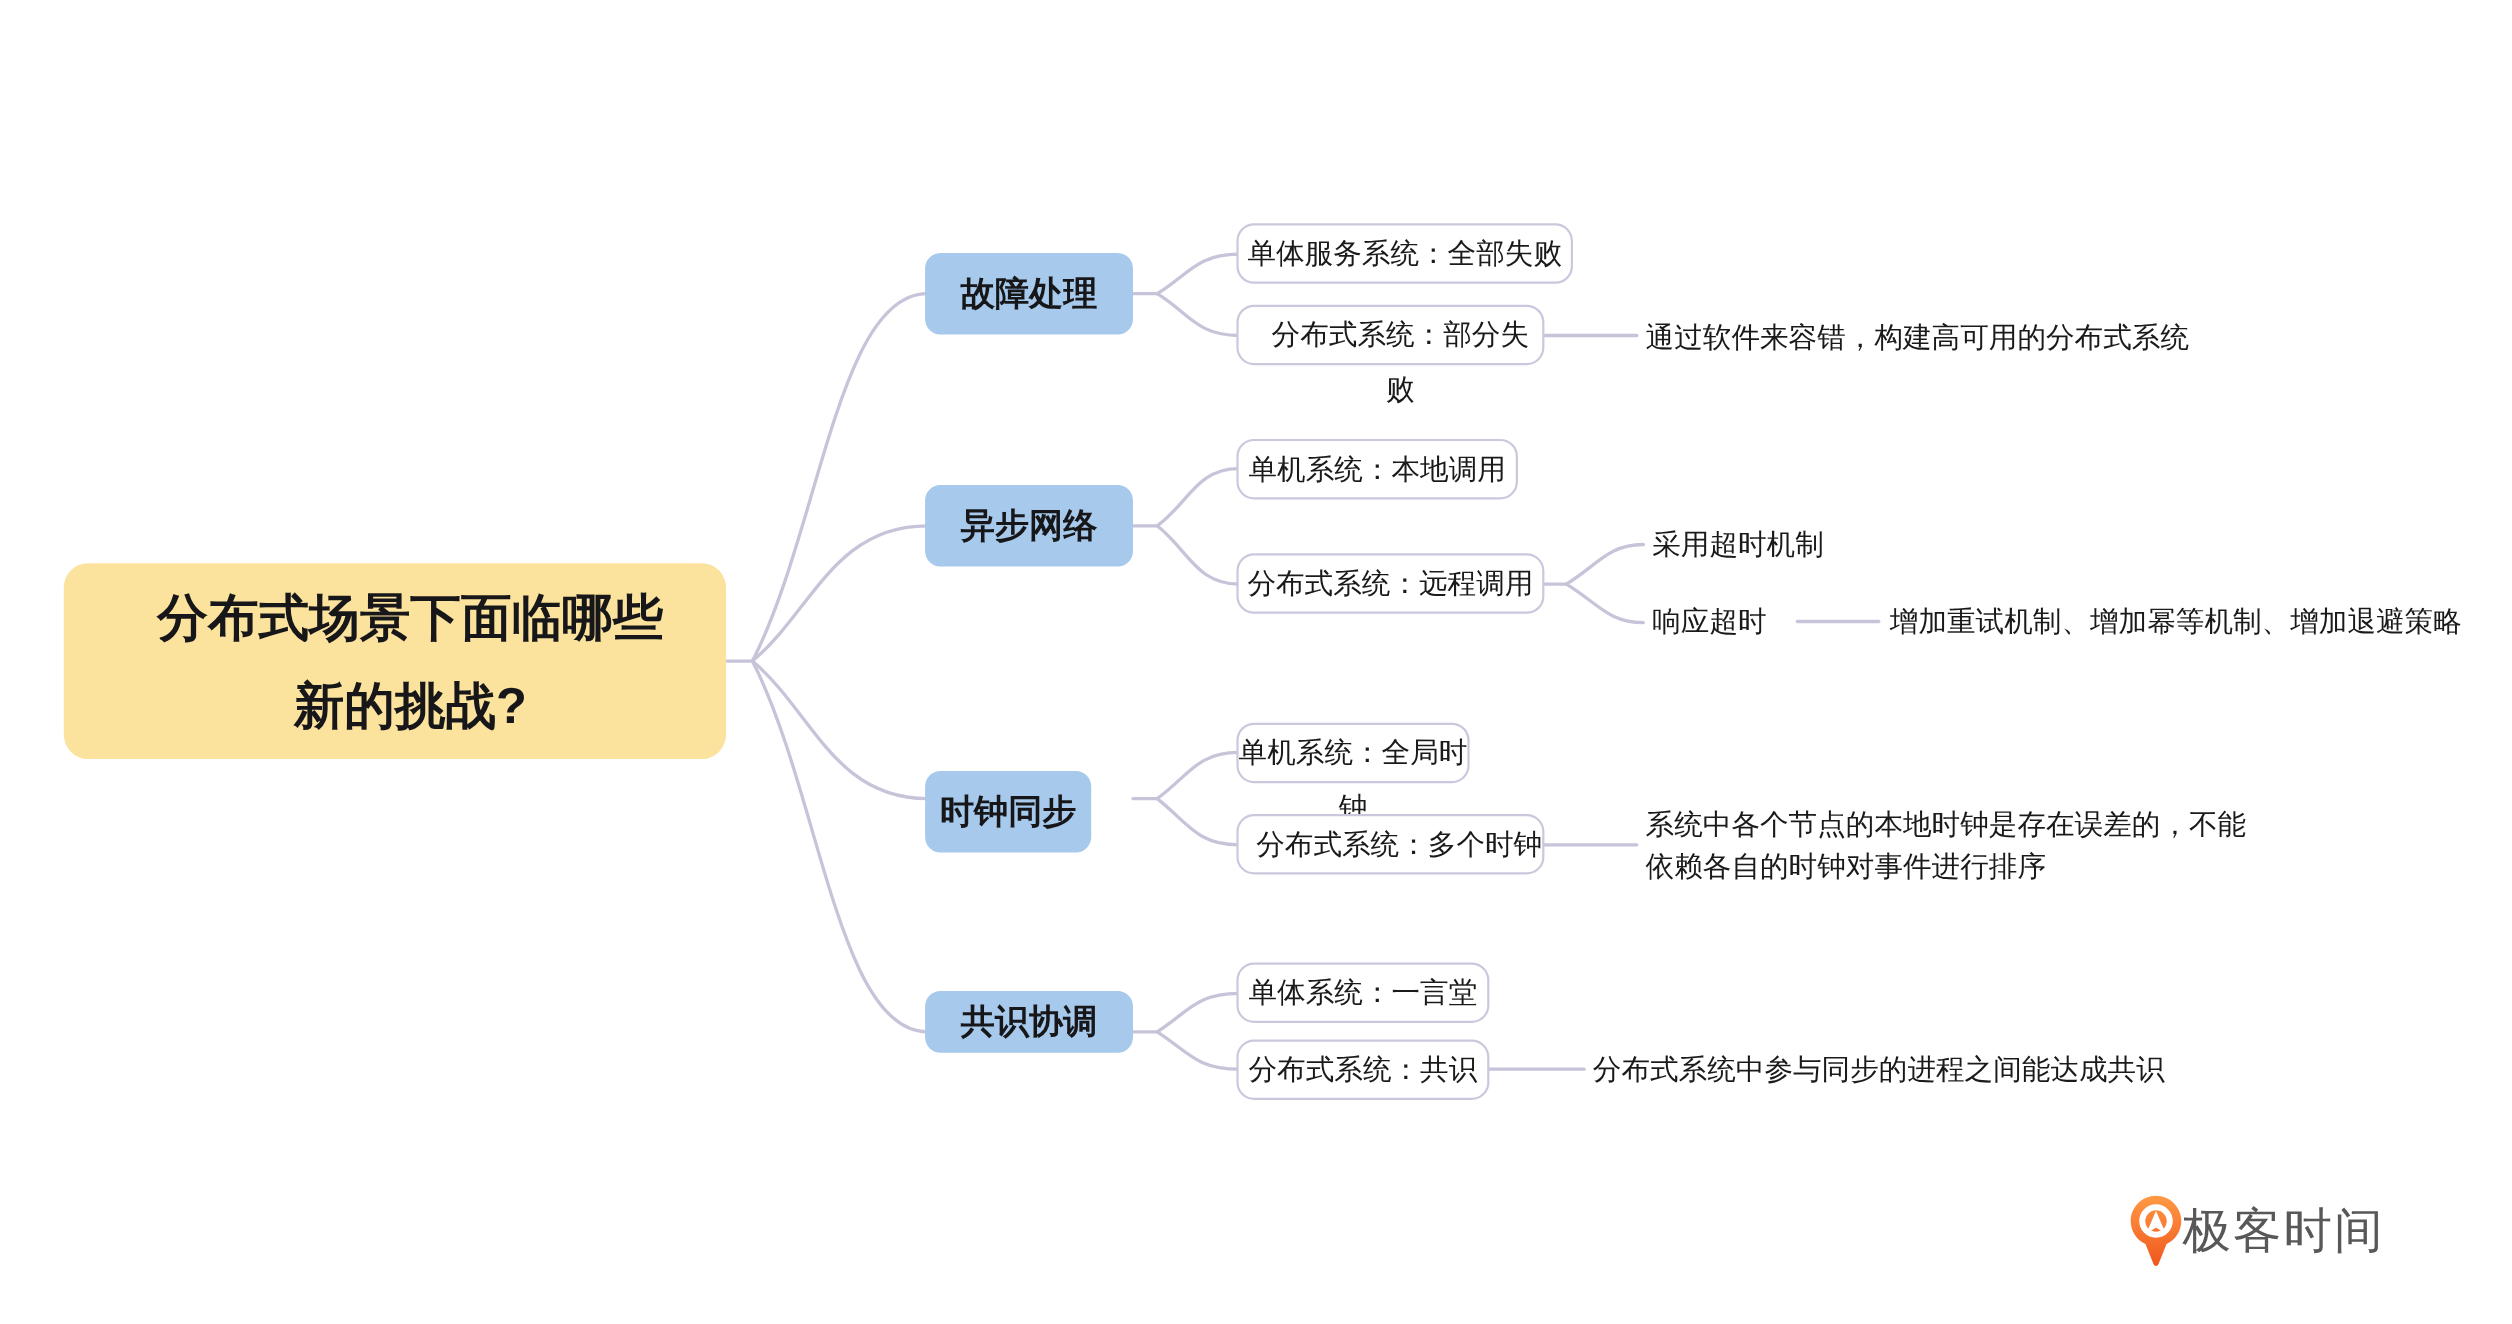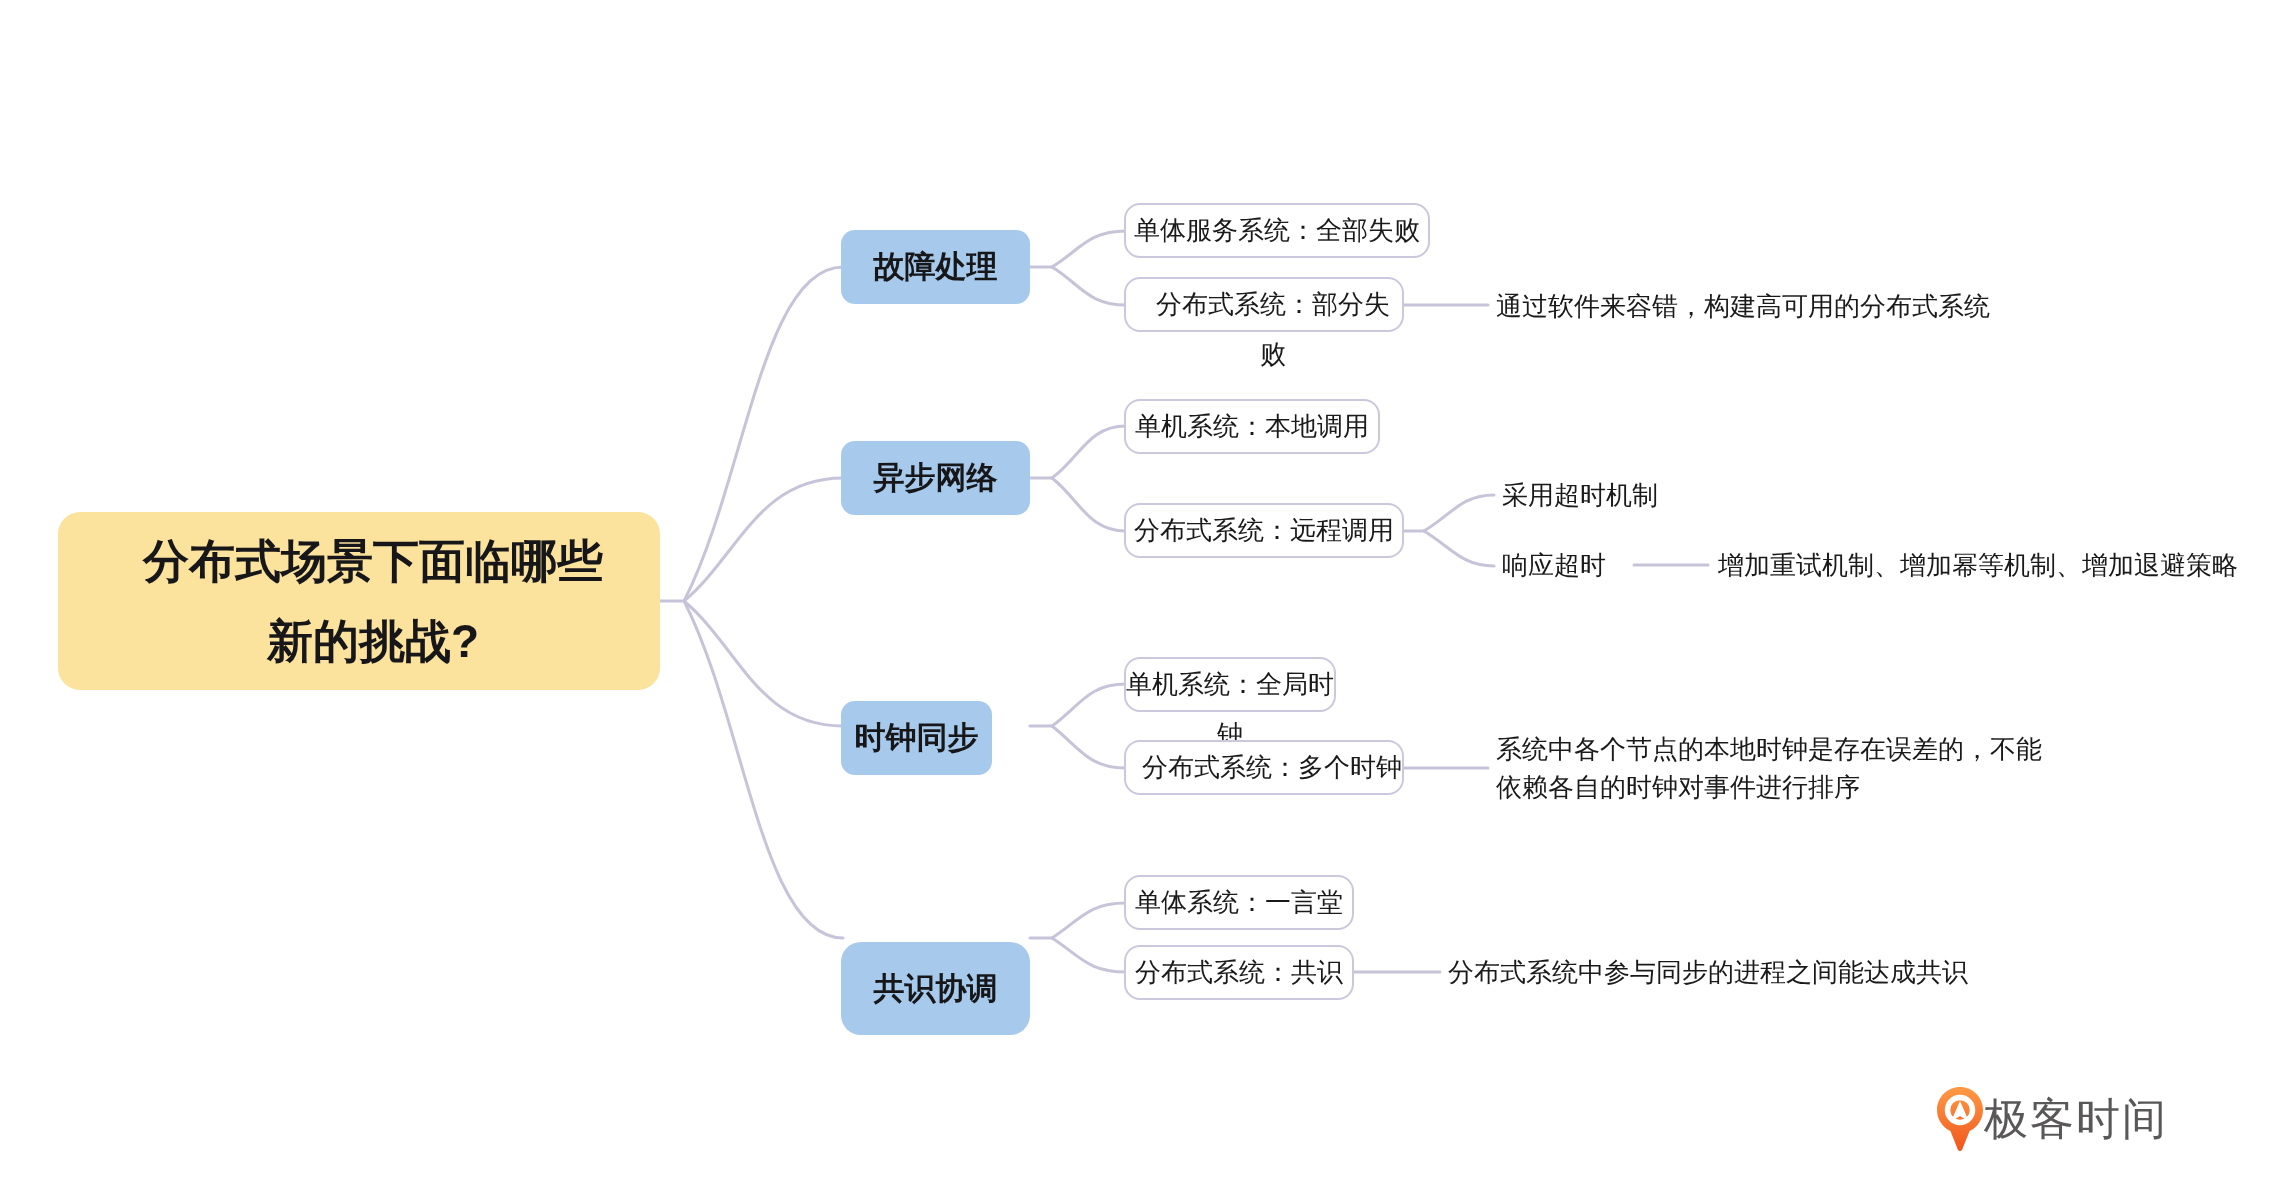--- a/index.html
+++ b/index.html
@@ -66,21 +66,21 @@
     <path d="M1404 768 H1488"></path>
     <path d="M1354 972 H1440"></path>
   </svg>
 
   <div class="node root" style="left:58px;top:512px;width:602px;height:178px;padding-left:28px;">分布式场景下面临哪些
 新的挑战?</div>
 
   <div class="node branch" style="left:841px;top:230px;width:189px;height:74px;">故障处理</div>
   <div class="node branch" style="left:841px;top:441px;width:189px;height:74px;">异步网络</div>
   <div class="node branch" style="left:841px;top:689px;width:151px;height:74px;margin-top:12px;">时钟同步</div>
-  <div class="node branch" style="left:841px;top:942px;width:189px;height:93px;border-radius:20px;">共识协调</div>
+  <div class="node branch" style="left:841px;top:901px;width:189px;height:56px;">共识协调</div>
 
   <div class="node child" style="left:1124px;top:203px;width:306px;">单体服务系统：全部失败</div>
   <div class="node child" style="left:1124px;top:277px;width:280px;padding-left:18px;">分布式系统：部分失败</div>
 
   <div class="node child" style="left:1124px;top:399px;width:256px;">单机系统：本地调用</div>
   <div class="node child" style="left:1124px;top:503px;width:280px;">分布式系统：远程调用</div>
 
   <div class="node child" style="left:1124px;top:657px;width:212px;">单机系统：全局时钟</div>
   <div class="node child" style="left:1124px;top:740px;width:280px;text-align:right;">分布式系统：多个时钟</div>
 

